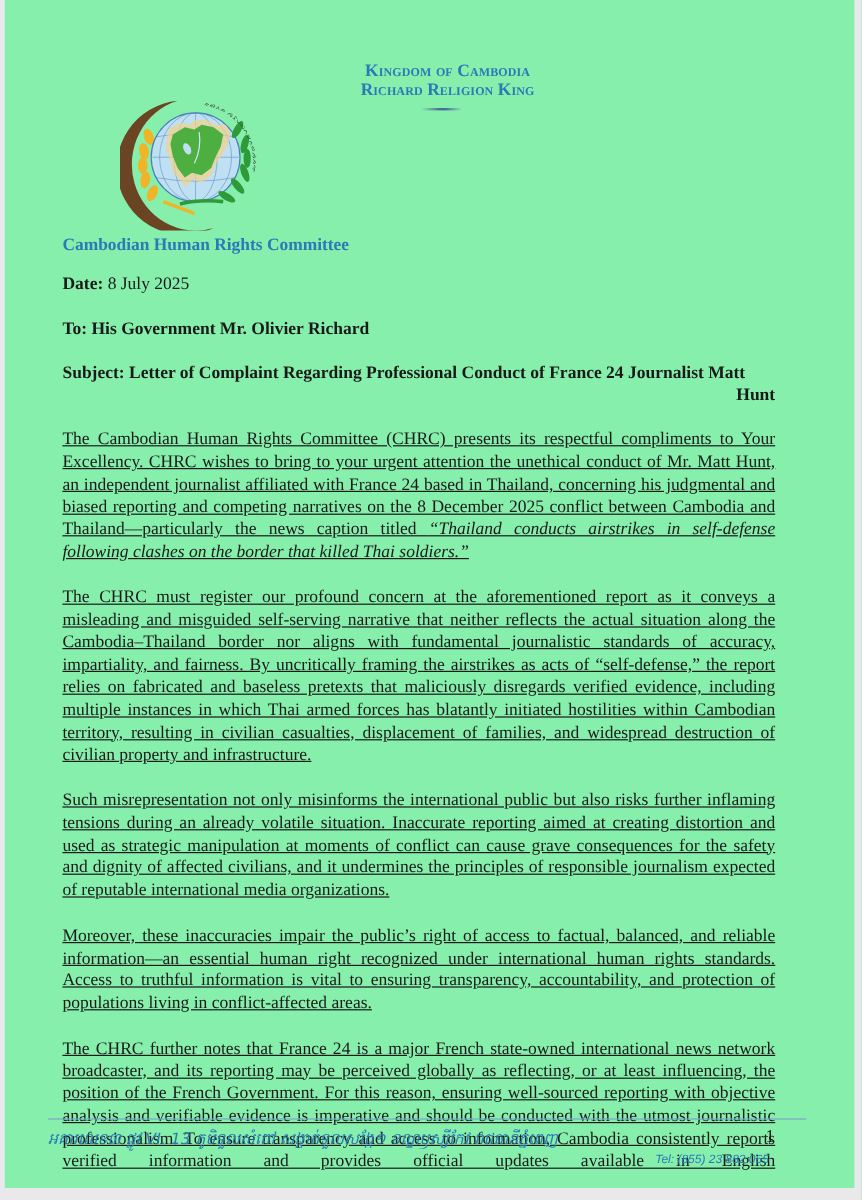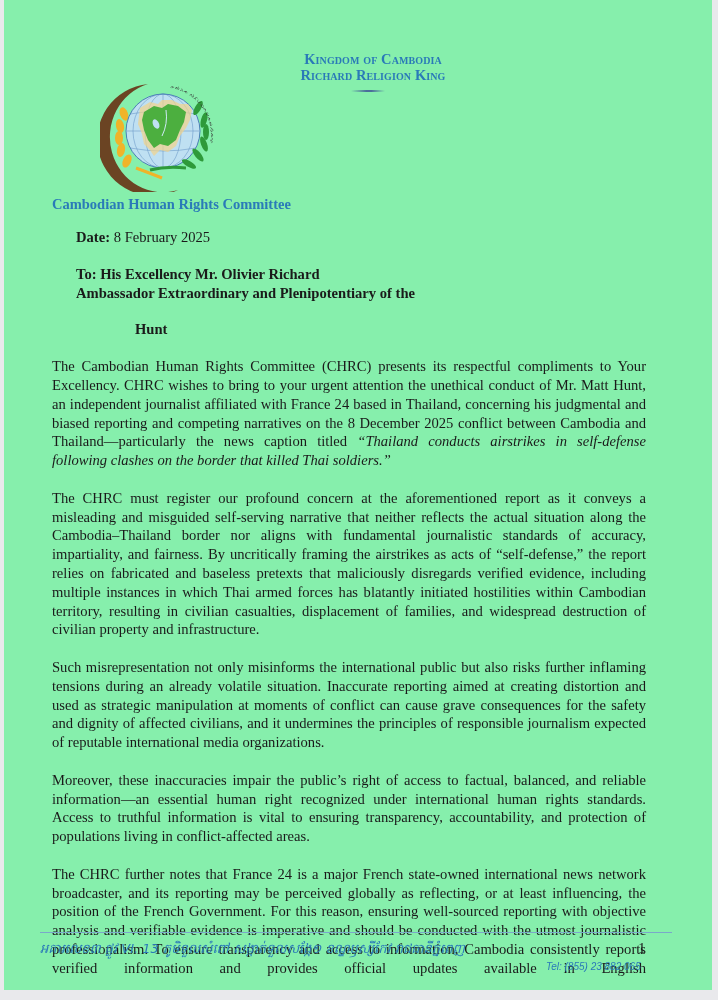--- a/index.html
+++ b/index.html
@@ -29,24 +29,24 @@
   }
   .org-name {
     position: absolute; left: 48px; top: 196px; width: 250px;
     color: #2a7ab8; font-weight: bold; font-size: 14.5px;
     text-align: left; white-space: nowrap;
   }
   .letter {
     position: absolute; left: 48px; top: 228px; width: 594px;
     font-size: 14.6px; line-height: 18.8px;
   }
-  .letter p { margin: 0; text-align: justify; }
+  .letter p { margin: 0; text-align: justify; text-decoration: underline; }
   .block { margin-bottom: 18px; }
-  .bold { font-weight: bold; margin-left: 24px; }
-  .subject-line2 { padding-left: 59px; }
+  .bold { font-weight: bold; }
+  .subject-line2 { padding-left: 59px; text-align: right; }
   .para { margin-bottom: 18.8px; }
   .para p { text-align: justify; }
   .it { font-style: italic; }
   .footer-rule {
     position: absolute; left: 36px; top: 932px; width: 632px; height: 1px;
     background: #7aa8c9;
   }
   .footer-km {
     position: absolute; left: 36px; top: 940px;
     font-family: "DejaVu Sans", sans-serif; font-style: italic;
@@ -122,32 +122,35 @@
         <textPath href="#arcText">ᨀᨁᨂᨃ ᨄᨅᨆᨇᨈᨉᨊᨋᨌᨍᨎ - ᨏᨐᨑ</textPath>
       </text>
     </svg>
   </div>
 
   <div class="org-name">Cambodian Human Rights Committee</div>
 
   <div class="letter">
     <div class="block">
       <span class="bold">Date:</span>
-      <span>8 February 2025</span>
+      <span>8 July 2025</span>
     </div>
 
     <div class="block bold">
       <div>
         <span>To:</span>
-        <span>His Excellency Mr. Olivier Richard</span>
+        <span>His Government Mr. Olivier Richard</span>
       </div>
-      <div>Ambassador Extraordinary and Plenipotentiary of the</div>
     </div>
 
     <div class="block bold">
+      <div>
+        <span>Subject:</span>
+        <span>Letter of Complaint Regarding Professional Conduct of France 24 Journalist Matt</span>
+      </div>
       <div class="subject-line2">Hunt</div>
     </div>
 
     <div class="para">
       <p><span>The Cambodian Human Rights Committee (CHRC) presents its respectful compliments to Your Excellency. CHRC wishes to bring to your urgent attention the unethical conduct of Mr. Matt Hunt, an independent journalist affiliated with France 24 based in Thailand, concerning his judgmental and biased reporting and competing narratives on the 8 December 2025 conflict between Cambodia and Thailand—particularly the news caption titled </span><span class="it">“Thailand conducts airstrikes in self-defense following clashes on the border that killed Thai soldiers.”</span></p>
     </div>
     <div class="para">
       <p>The CHRC must register our profound concern at the aforementioned report as it conveys a misleading and misguided self-serving narrative that neither reflects the actual situation along the Cambodia–Thailand border nor aligns with fundamental journalistic standards of accuracy, impartiality, and fairness. By uncritically framing the airstrikes as acts of “self-defense,” the report relies on fabricated and baseless pretexts that maliciously disregards verified evidence, including multiple instances in which Thai armed forces has blatantly initiated hostilities within Cambodian territory, resulting in civilian casualties, displacement of families, and widespread destruction of civilian property and infrastructure.</p>
     </div>
     <div class="para">

